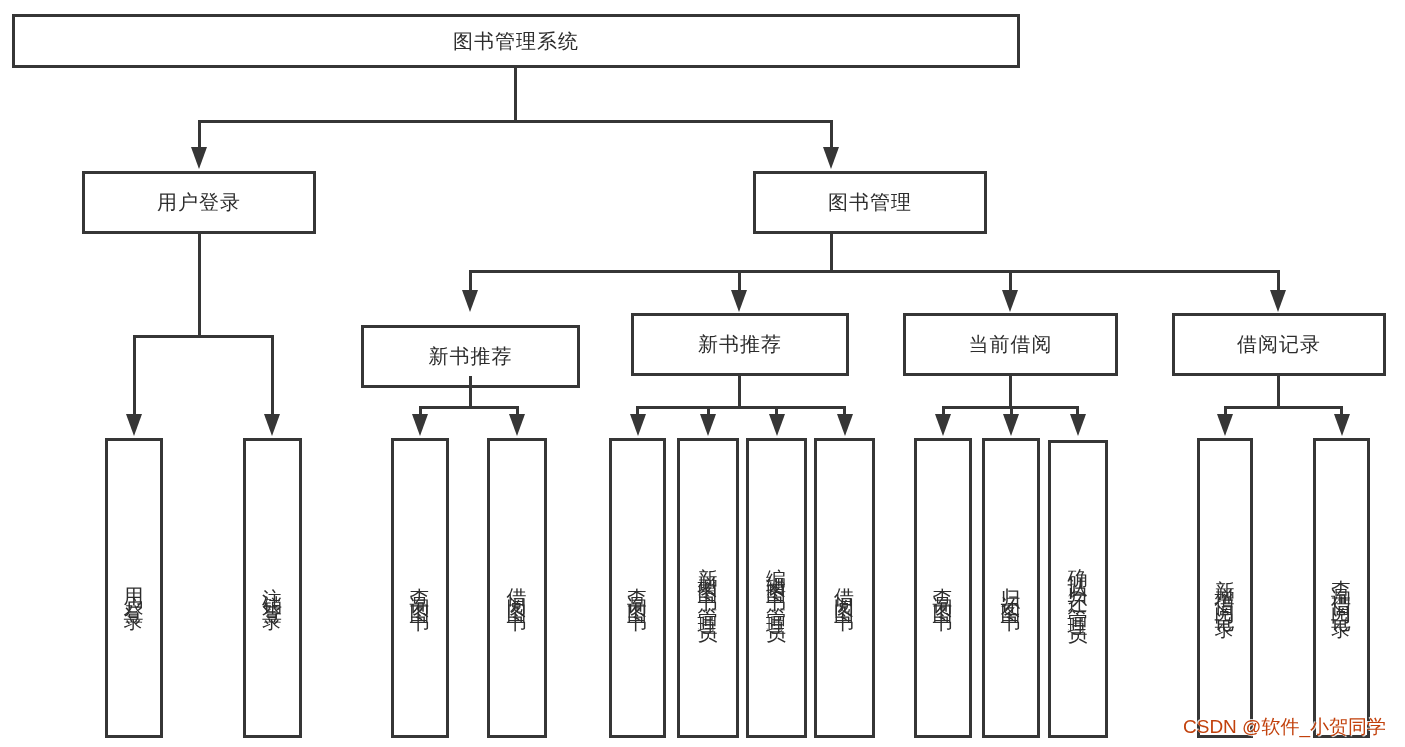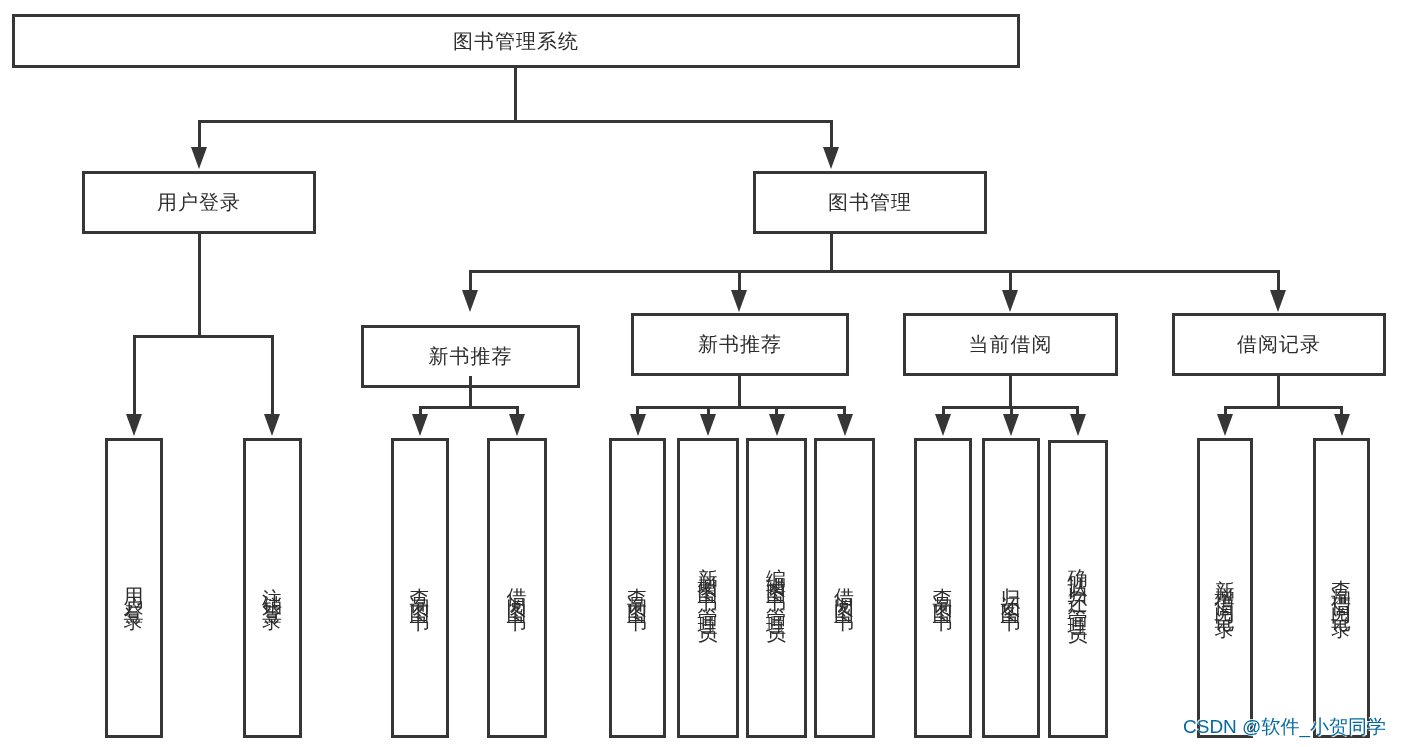--- a/index.html
+++ b/index.html
@@ -21,21 +21,21 @@
   }
   .vline { position:absolute; width:3px; background:#363636; }
   .hline { position:absolute; height:3px; background:#363636; }
   .arrow {
     position:absolute; width:0; height:0;
     border-left:8px solid transparent; border-right:8px solid transparent;
     border-top:22px solid #363636;
   }
   .watermark {
     position:absolute; left:1183px; top:714px; z-index:6;
-    font-size:19px; color:#0369a1; white-space:nowrap;
+    font-size:19px; color:#c2410c; white-space:nowrap;
     text-shadow:-1px -1px 0 rgba(255,255,255,.85), 1px 1px 0 rgba(255,255,255,.85);
   }
 </style>
 </head>
 <body>
 
 <div class="canvas">
 
   <div class="node" style="left:12px; top:14px; width:1008px; height:54px;">
     <span class="h-label">图书管理系统</span>

